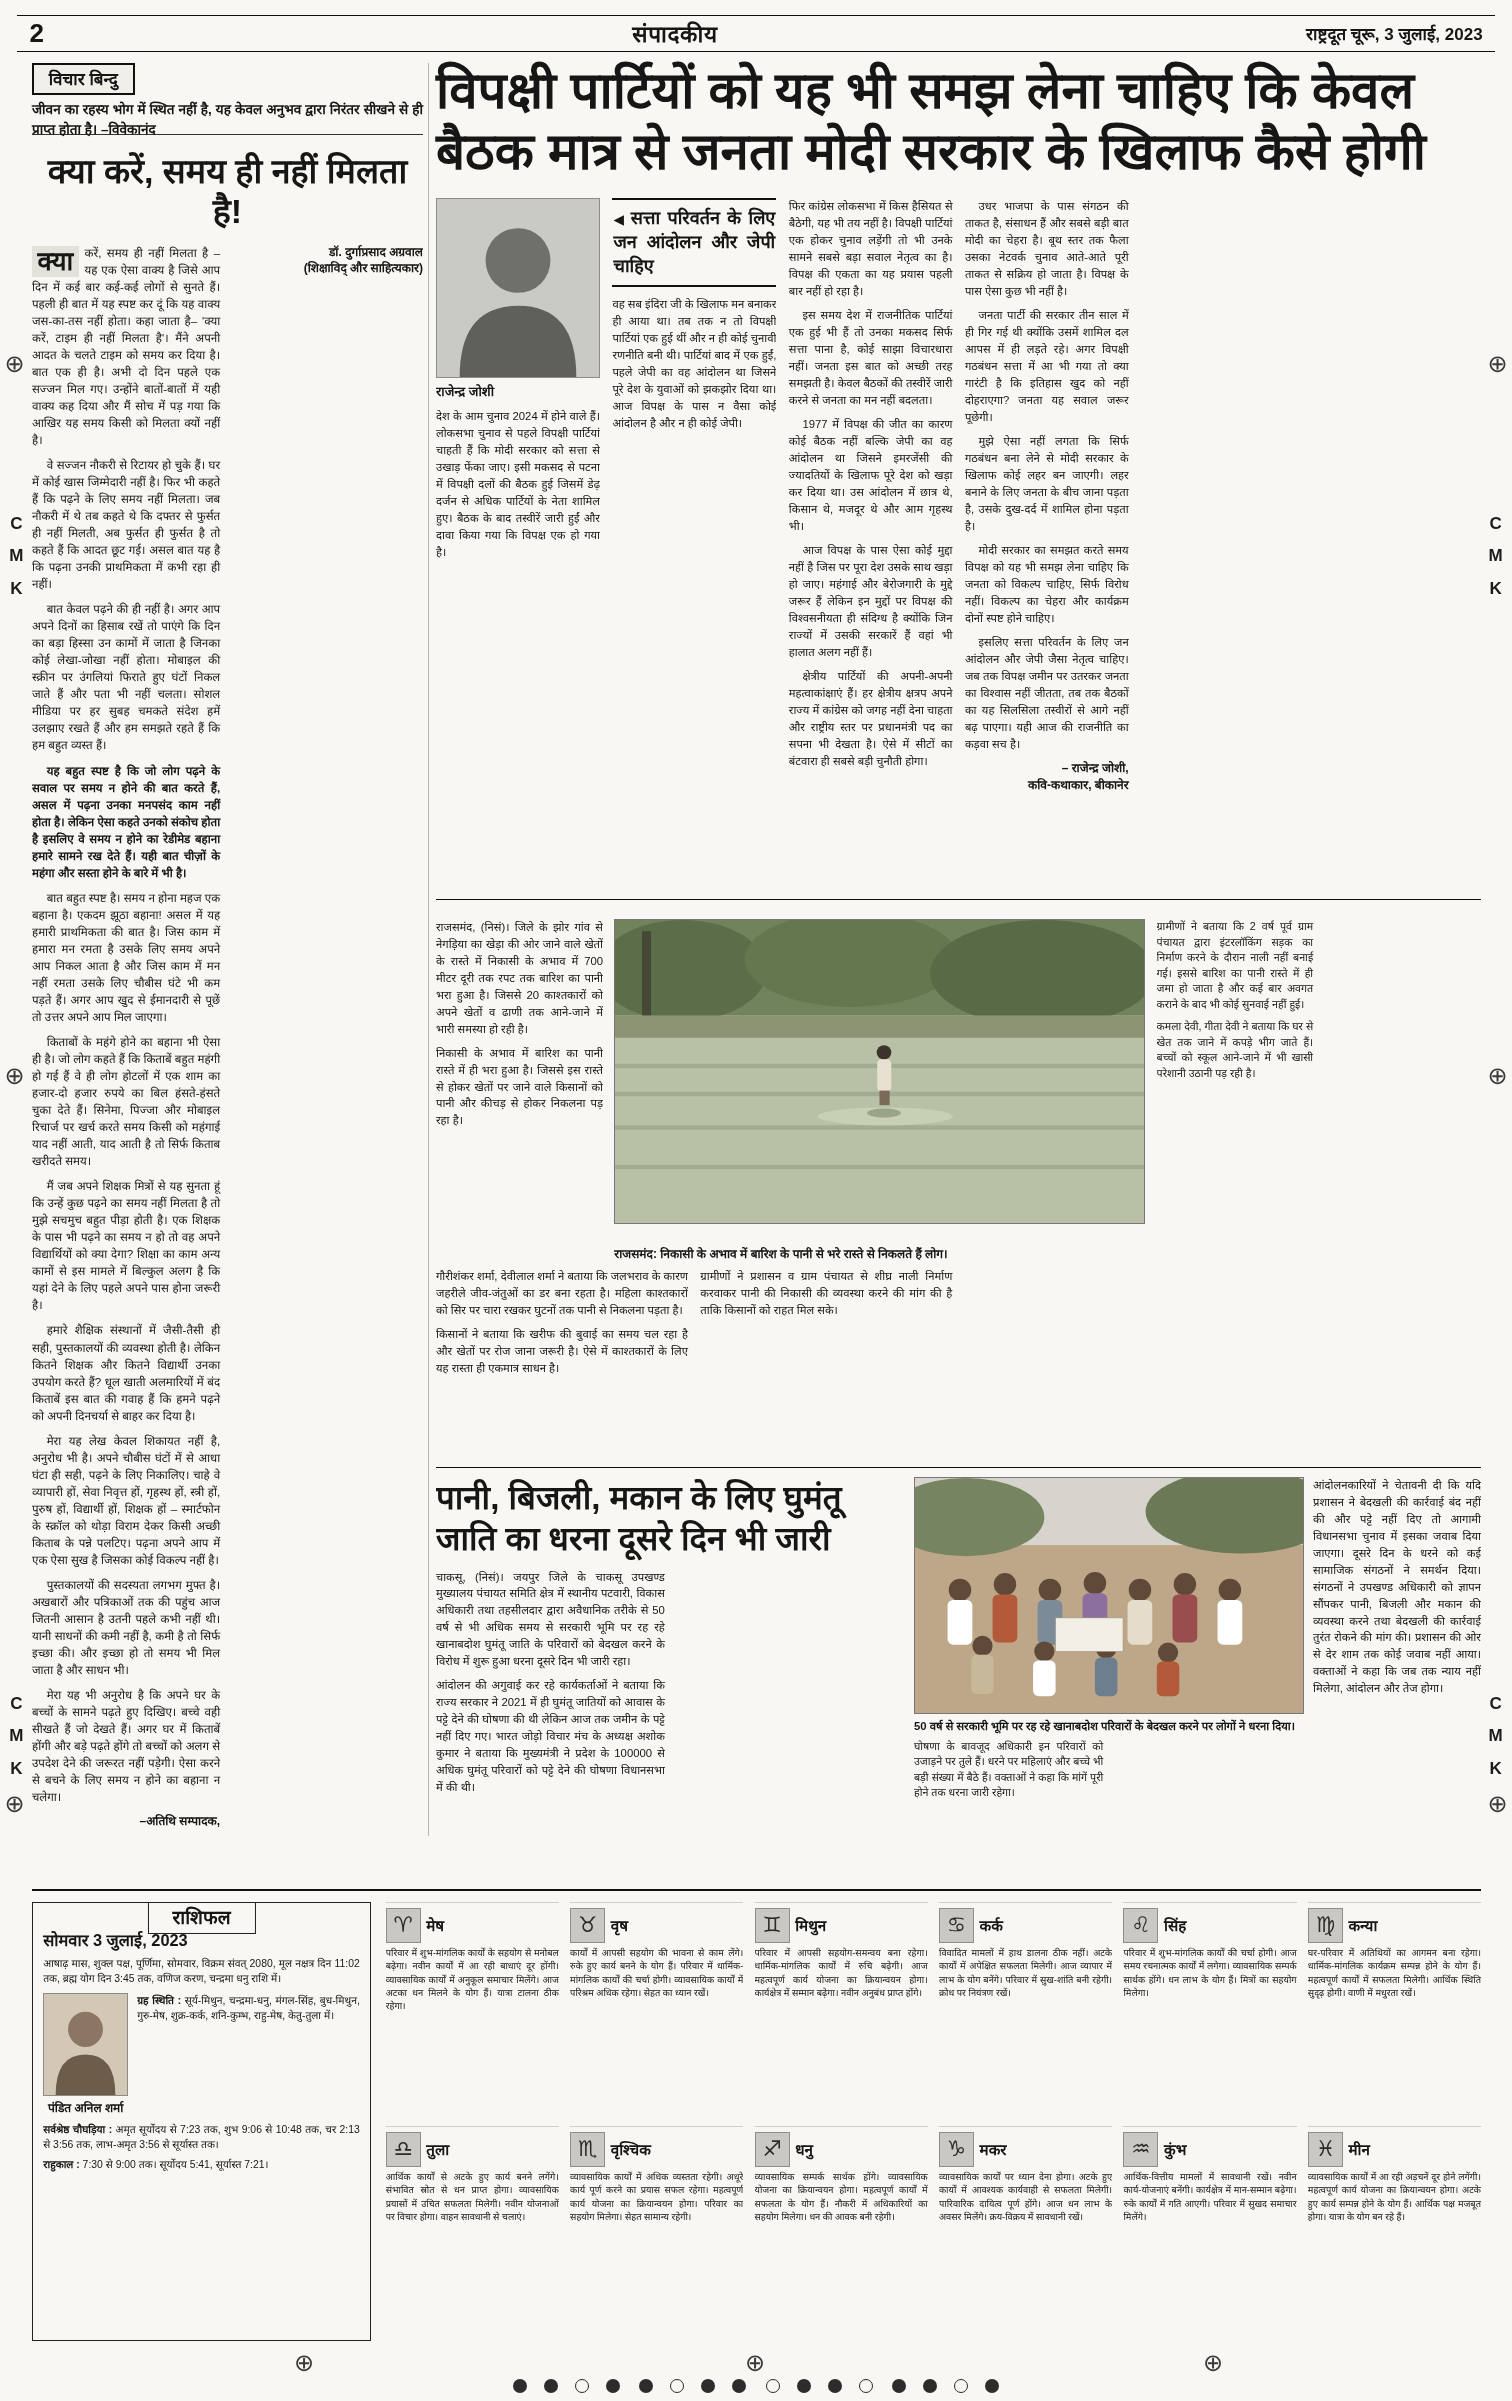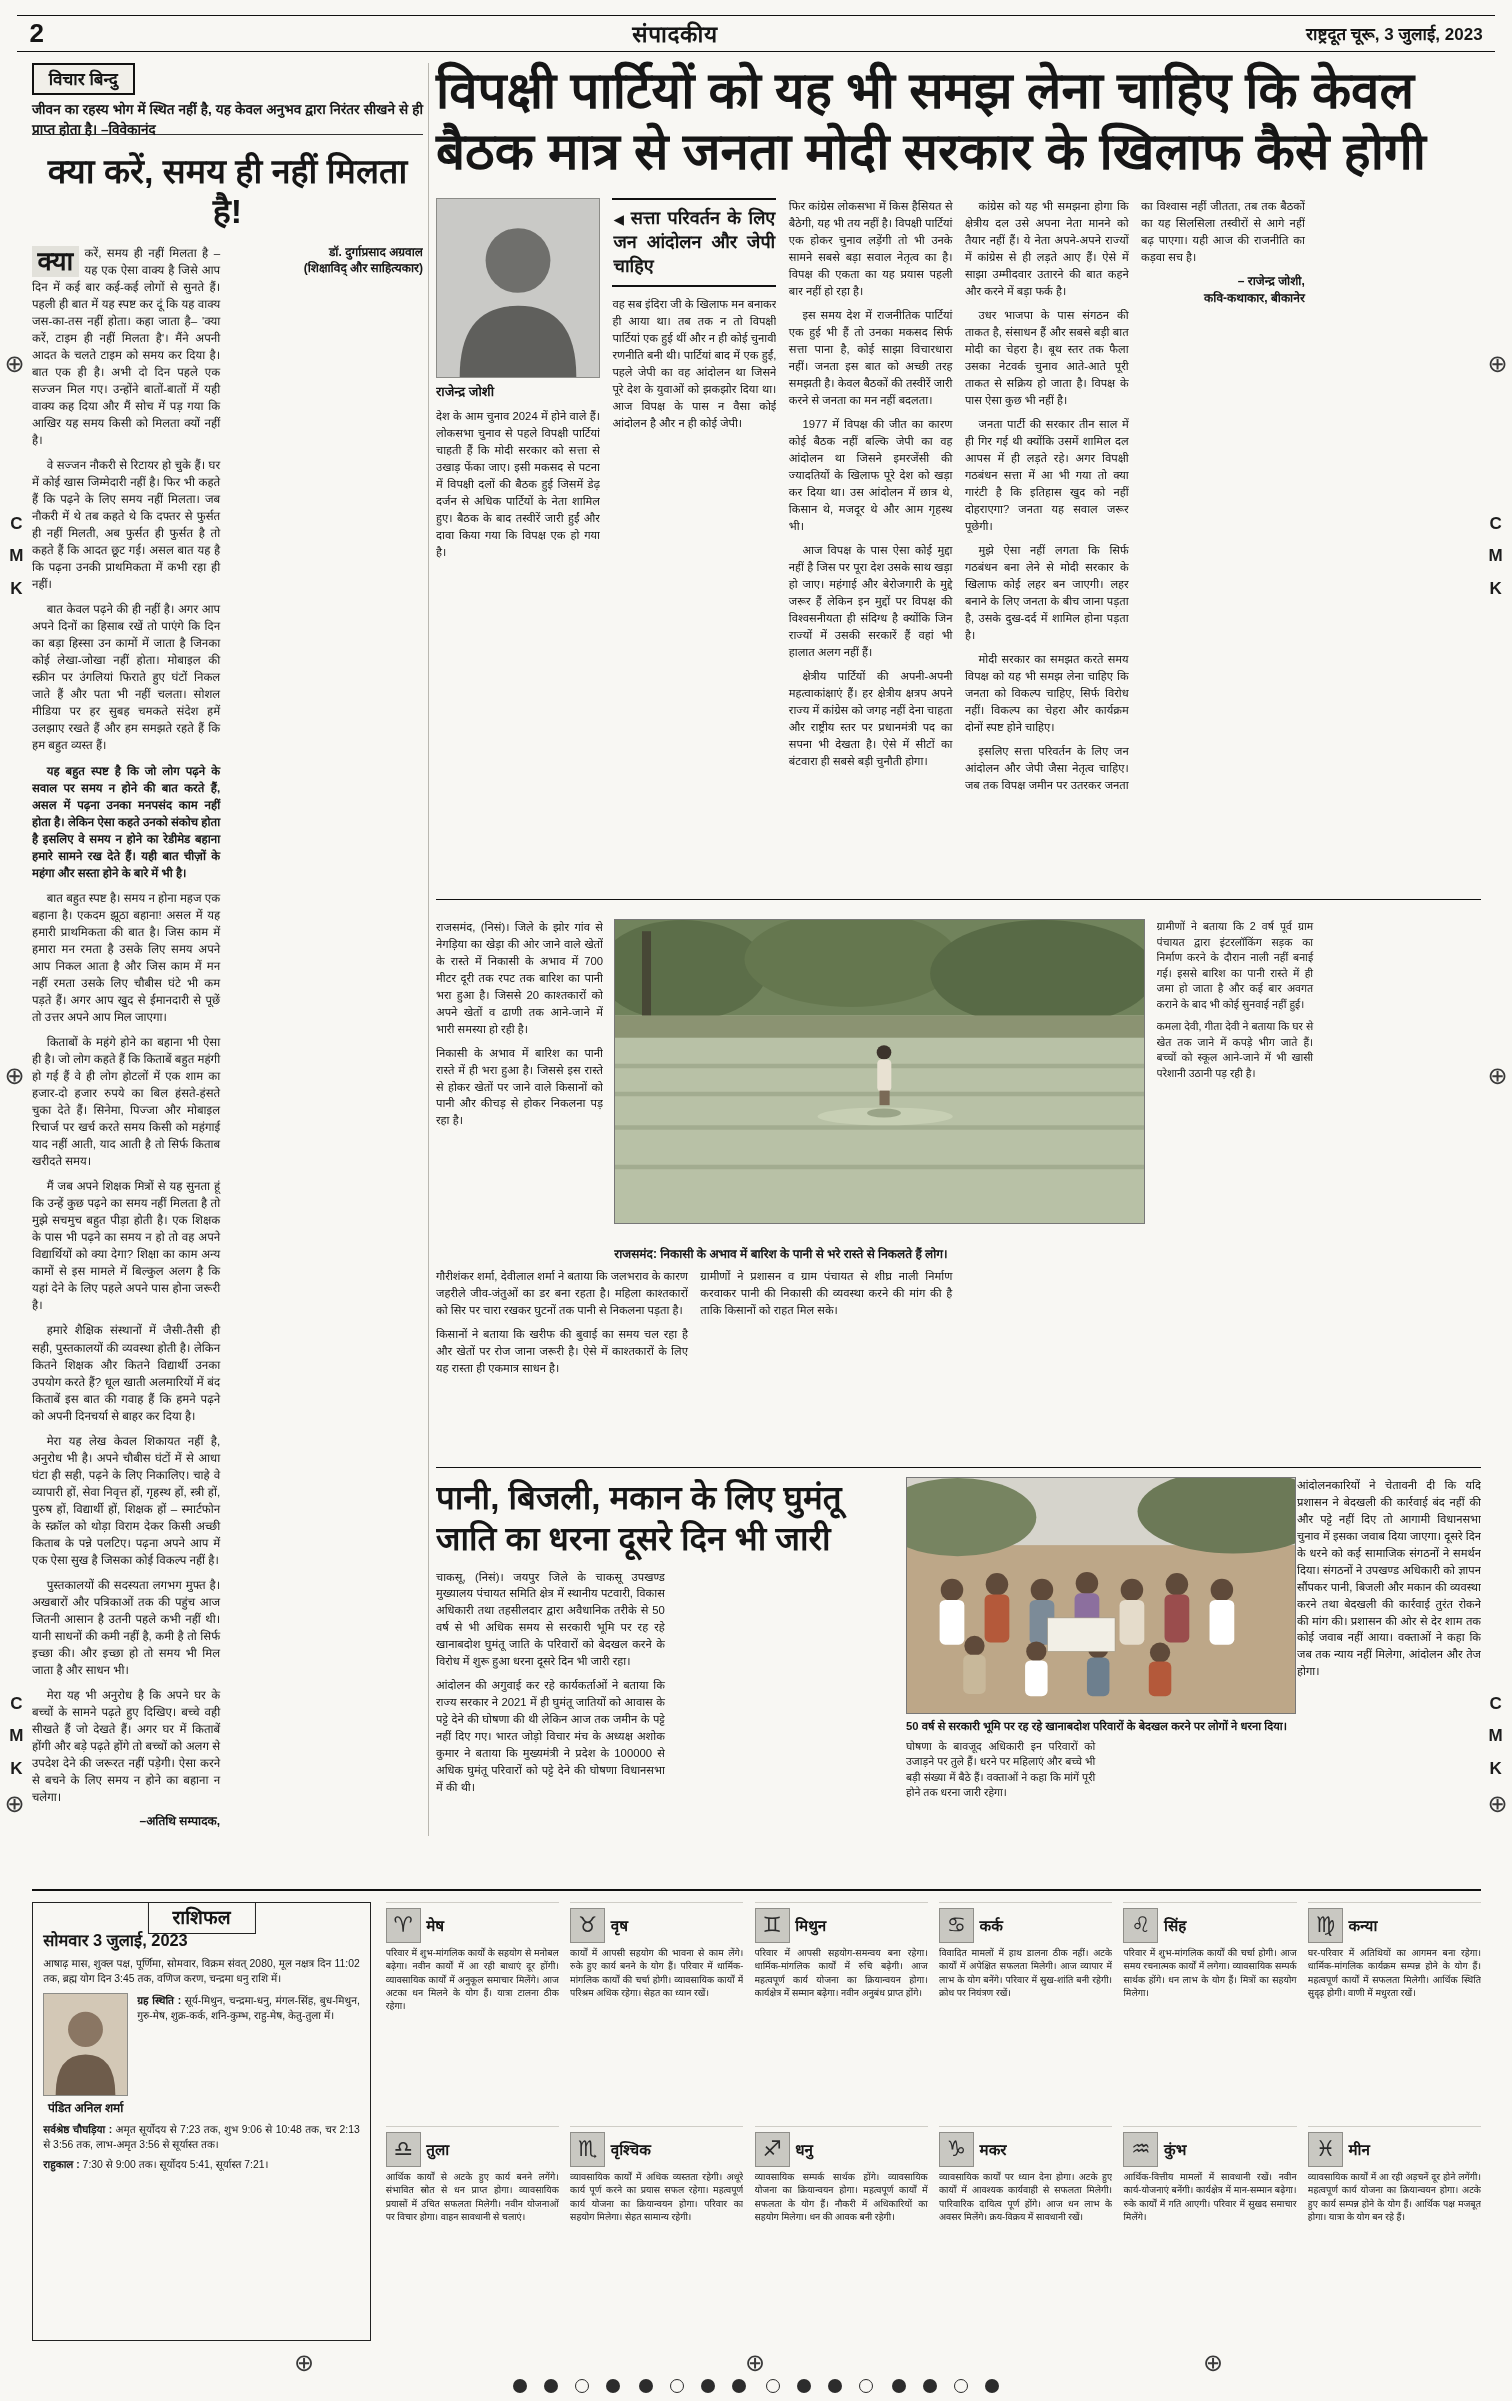--- a/index.html
+++ b/index.html
@@ -73,21 +73,21 @@
   .pullquote {
     border-left:2.8px solid #111; padding:3.4px 0 3.4px 8px; margin-bottom:9px;
     font-size:17.5px; line-height:1.35; font-weight:bold;
   }
   .pullquote .sq { font-size:12.4px; margin-right:4.5px; }
   .nik-side-text { column-count:2; column-gap:11.3px; column-fill:auto; flex:1; font-size:10.7px; line-height:1.45; text-align:justify; overflow:hidden; }
   .nik-bottom { margin-top:8px; column-count:4; column-gap:12.4px; column-fill:auto; height:117px; font-size:11.3px; line-height:1.5; text-align:justify; overflow:hidden; }
   .nik-bottom p { margin-bottom:6.8px; }
   
   .dharna { position:absolute; left:436px; top:1467px; width:1045px; height:404px; border-top:1.1px solid #111; padding-top:9px; }
-  .dh-row { display:flex; gap:1px; height:100%; overflow:hidden; }
+  .dh-row { display:flex; gap:9px; height:100%; overflow:hidden; }
   .dh-band1 { width:469px; display:flex; flex-direction:column; overflow:hidden; }
   .dh-band1 h1 { font-size:33px; line-height:1.25; font-weight:bold; margin-bottom:9px; }
   .dh-lead { column-count:2; column-gap:11.3px; column-fill:auto; flex:1; font-size:11.3px; line-height:1.5; text-align:justify; overflow:hidden; }
   .dh-lead p { margin-bottom:6.8px; }
   .dh-band2 { width:390px; overflow:hidden; }
   .dh-band2 svg { display:block; border:0.6px solid #777; }
   .dh-caption { font-size:11.3px; font-weight:bold; margin:4.5px 0 5.6px 0; line-height:1.3; }
   .dh-mid { column-count:2; column-gap:11.3px; font-size:10.7px; line-height:1.45; text-align:justify; height:85px; column-fill:auto; overflow:hidden; }
   .dh-band3 { flex:1; font-size:11.3px; line-height:1.5; text-align:justify; overflow:hidden; }
   
@@ -217,21 +217,20 @@
           <span class="arrow">◀</span><span>सत्ता परिवर्तन के लिए जन आंदोलन और जेपी चाहिए</span>
         </div>
         <p>वह सब इंदिरा जी के खिलाफ मन बनाकर ही आया था। तब तक न तो विपक्षी पार्टियां एक हुई थीं और न ही कोई चुनावी रणनीति बनी थी। पार्टियां बाद में एक हुईं, पहले जेपी का वह आंदोलन था जिसने पूरे देश के युवाओं को झकझोर दिया था। आज विपक्ष के पास न वैसा कोई आंदोलन है और न ही कोई जेपी।</p>
       </div>
       <div class="ed-rest">
         <p class="first">फिर कांग्रेस लोकसभा में किस हैसियत से बैठेगी, यह भी तय नहीं है। विपक्षी पार्टियां एक होकर चुनाव लड़ेंगी तो भी उनके सामने सबसे बड़ा सवाल नेतृत्व का है। विपक्ष की एकता का यह प्रयास पहली बार नहीं हो रहा है।</p>
         <p>इस समय देश में राजनीतिक पार्टियां एक हुई भी हैं तो उनका मकसद सिर्फ सत्ता पाना है, कोई साझा विचारधारा नहीं। जनता इस बात को अच्छी तरह समझती है। केवल बैठकों की तस्वीरें जारी करने से जनता का मन नहीं बदलता।</p>
         <p>1977 में विपक्ष की जीत का कारण कोई बैठक नहीं बल्कि जेपी का वह आंदोलन था जिसने इमरजेंसी की ज्यादतियों के खिलाफ पूरे देश को खड़ा कर दिया था। उस आंदोलन में छात्र थे, किसान थे, मजदूर थे और आम गृहस्थ भी।</p>
         <p>आज विपक्ष के पास ऐसा कोई मुद्दा नहीं है जिस पर पूरा देश उसके साथ खड़ा हो जाए। महंगाई और बेरोजगारी के मुद्दे जरूर हैं लेकिन इन मुद्दों पर विपक्ष की विश्वसनीयता ही संदिग्ध है क्योंकि जिन राज्यों में उसकी सरकारें हैं वहां भी हालात अलग नहीं हैं।</p>
         <p>क्षेत्रीय पार्टियों की अपनी-अपनी महत्वाकांक्षाएं हैं। हर क्षेत्रीय क्षत्रप अपने राज्य में कांग्रेस को जगह नहीं देना चाहता और राष्ट्रीय स्तर पर प्रधानमंत्री पद का सपना भी देखता है। ऐसे में सीटों का बंटवारा ही सबसे बड़ी चुनौती होगा।</p>
-        <p>कांग्रेस को यह भी समझना होगा कि क्षेत्रीय दल उसे अपना नेता मानने को तैयार नहीं हैं। ये नेता अपने-अपने राज्यों में कांग्रेस से ही लड़ते आए हैं। ऐसे में साझा उम्मीदवार उतारने की बात कहने और करने में बड़ा फर्क है।</p>
         <p>उधर भाजपा के पास संगठन की ताकत है, संसाधन हैं और सबसे बड़ी बात मोदी का चेहरा है। बूथ स्तर तक फैला उसका नेटवर्क चुनाव आते-आते पूरी ताकत से सक्रिय हो जाता है। विपक्ष के पास ऐसा कुछ भी नहीं है।</p>
         <p>जनता पार्टी की सरकार तीन साल में ही गिर गई थी क्योंकि उसमें शामिल दल आपस में ही लड़ते रहे। अगर विपक्षी गठबंधन सत्ता में आ भी गया तो क्या गारंटी है कि इतिहास खुद को नहीं दोहराएगा? जनता यह सवाल जरूर पूछेगी।</p>
         <p>मुझे ऐसा नहीं लगता कि सिर्फ गठबंधन बना लेने से मोदी सरकार के खिलाफ कोई लहर बन जाएगी। लहर बनाने के लिए जनता के बीच जाना पड़ता है, उसके दुख-दर्द में शामिल होना पड़ता है।</p>
         <p>मोदी सरकार का समझत करते समय विपक्ष को यह भी समझ लेना चाहिए कि जनता को विकल्प चाहिए, सिर्फ विरोध नहीं। विकल्प का चेहरा और कार्यक्रम दोनों स्पष्ट होने चाहिए।</p>
         <p>इसलिए सत्ता परिवर्तन के लिए जन आंदोलन और जेपी जैसा नेतृत्व चाहिए। जब तक विपक्ष जमीन पर उतरकर जनता का विश्वास नहीं जीतता, तब तक बैठकों का यह सिलसिला तस्वीरों से आगे नहीं बढ़ पाएगा। यही आज की राजनीति का कड़वा सच है।</p>
         <div class="signoff">
           <div>– राजेन्द्र जोशी,</div>
           <div>कवि-कथाकार, बीकानेर</div>
         </div>
       </div>

